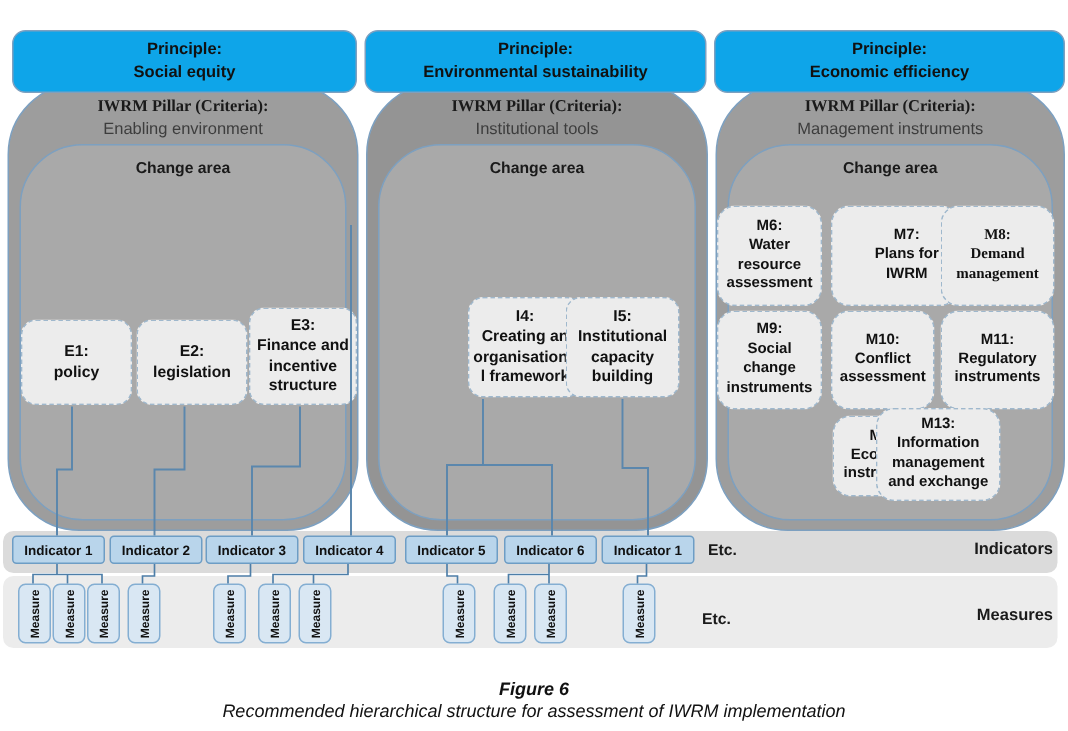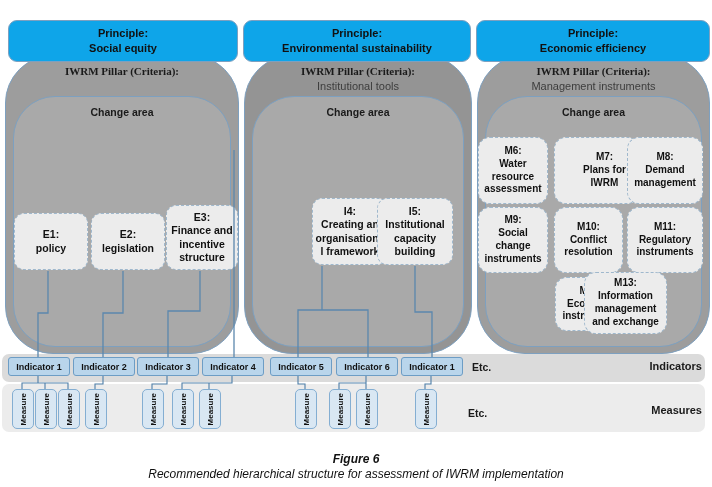--- a/index.html
+++ b/index.html
@@ -60,20 +60,21 @@
   <div class="principle pre" style="left:8px;width:228px;">Principle:
 Social equity</div>
   <div class="principle pre" style="left:243px;width:226px;">Principle:
 Environmental sustainability</div>
   <div class="principle pre" style="left:476px;width:232px;">Principle:
 Economic efficiency</div>
 
   <div class="pillar p-fill1" style="left:5px;width:232px;">
     <div class="pillar-head">
       <span class="head-b">IWRM Pillar (Criteria):</span>
+      <span class="head-s">Enabling environment</span>
     </div>
     <div class="change-area">
       <div class="ca-label">Change area</div>
     </div>
   </div>
 
   <div class="pillar p-fill2" style="left:244px;width:226px;">
     <div class="pillar-head">
       <span class="head-b">IWRM Pillar (Criteria):</span>
       <span class="head-s">Institutional tools</span>
@@ -111,30 +112,30 @@
 capacity
 building</div>
 
   <div class="node node-m pre" style="left:478px;top:137px;width:68px;height:65px;">M6:
 Water
 resource
 assessment</div>
   <div class="node node-m pre" style="left:554px;top:137px;width:67px;height:65px;padding-left:16px;">M7:
 Plans for
 IWRM</div>
-  <div class="node node-m pre" style="left:627px;top:137px;width:74px;height:65px;">M8:
+  <div class="node node-m pre" style="left:627px;top:137px;width:74px;height:65px;font-family:Liberation Serif, serif;">M8:
 Demand
 management</div>
   <div class="node node-m pre" style="left:478px;top:207px;width:68px;height:64px;">M9:
 Social
 change
 instruments</div>
   <div class="node node-m pre" style="left:554px;top:207px;width:67px;height:64px;">M10:
 Conflict
-resolution</div>
+assessment</div>
   <div class="node node-m pre" style="left:627px;top:207px;width:74px;height:64px;">M11:
 Regulatory
 instruments</div>
   <div class="node node-m pre" style="left:511px;top:277px;width:70px;height:52px;margin-left:44px;">M12:
 Economic
 instruments</div>
   <div class="node node-m pre" style="left:584px;top:272px;width:81px;height:60px;">M13:
 Information
 management
 and exchange</div>

